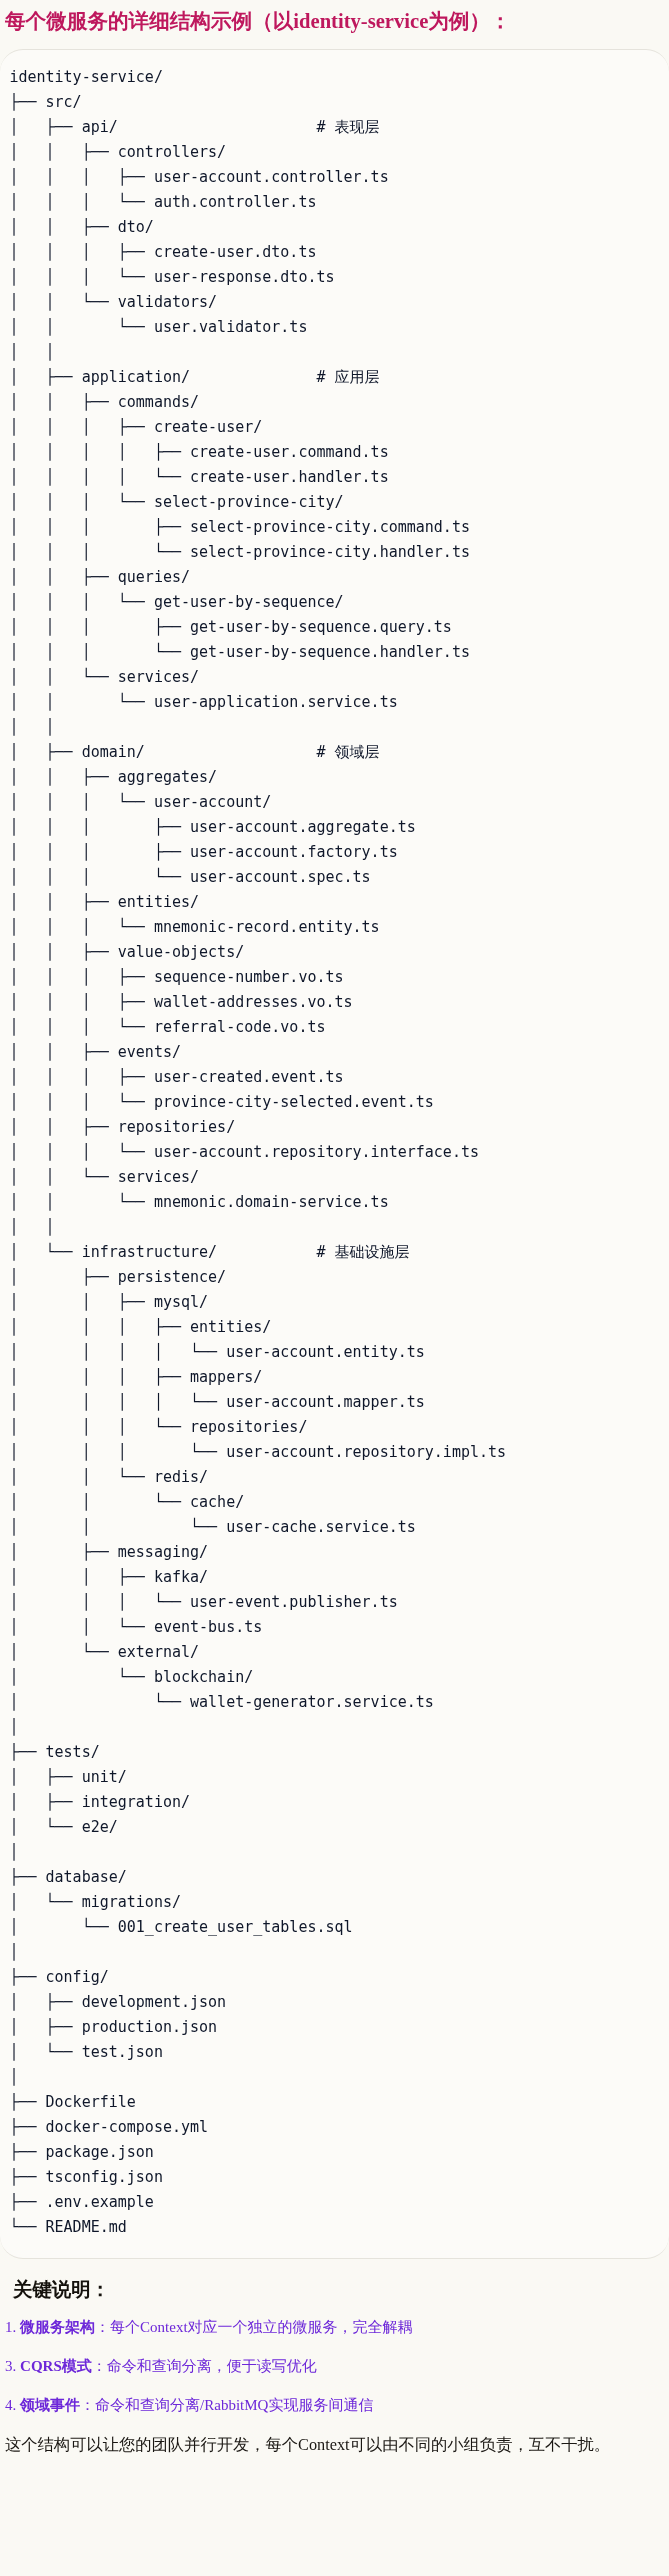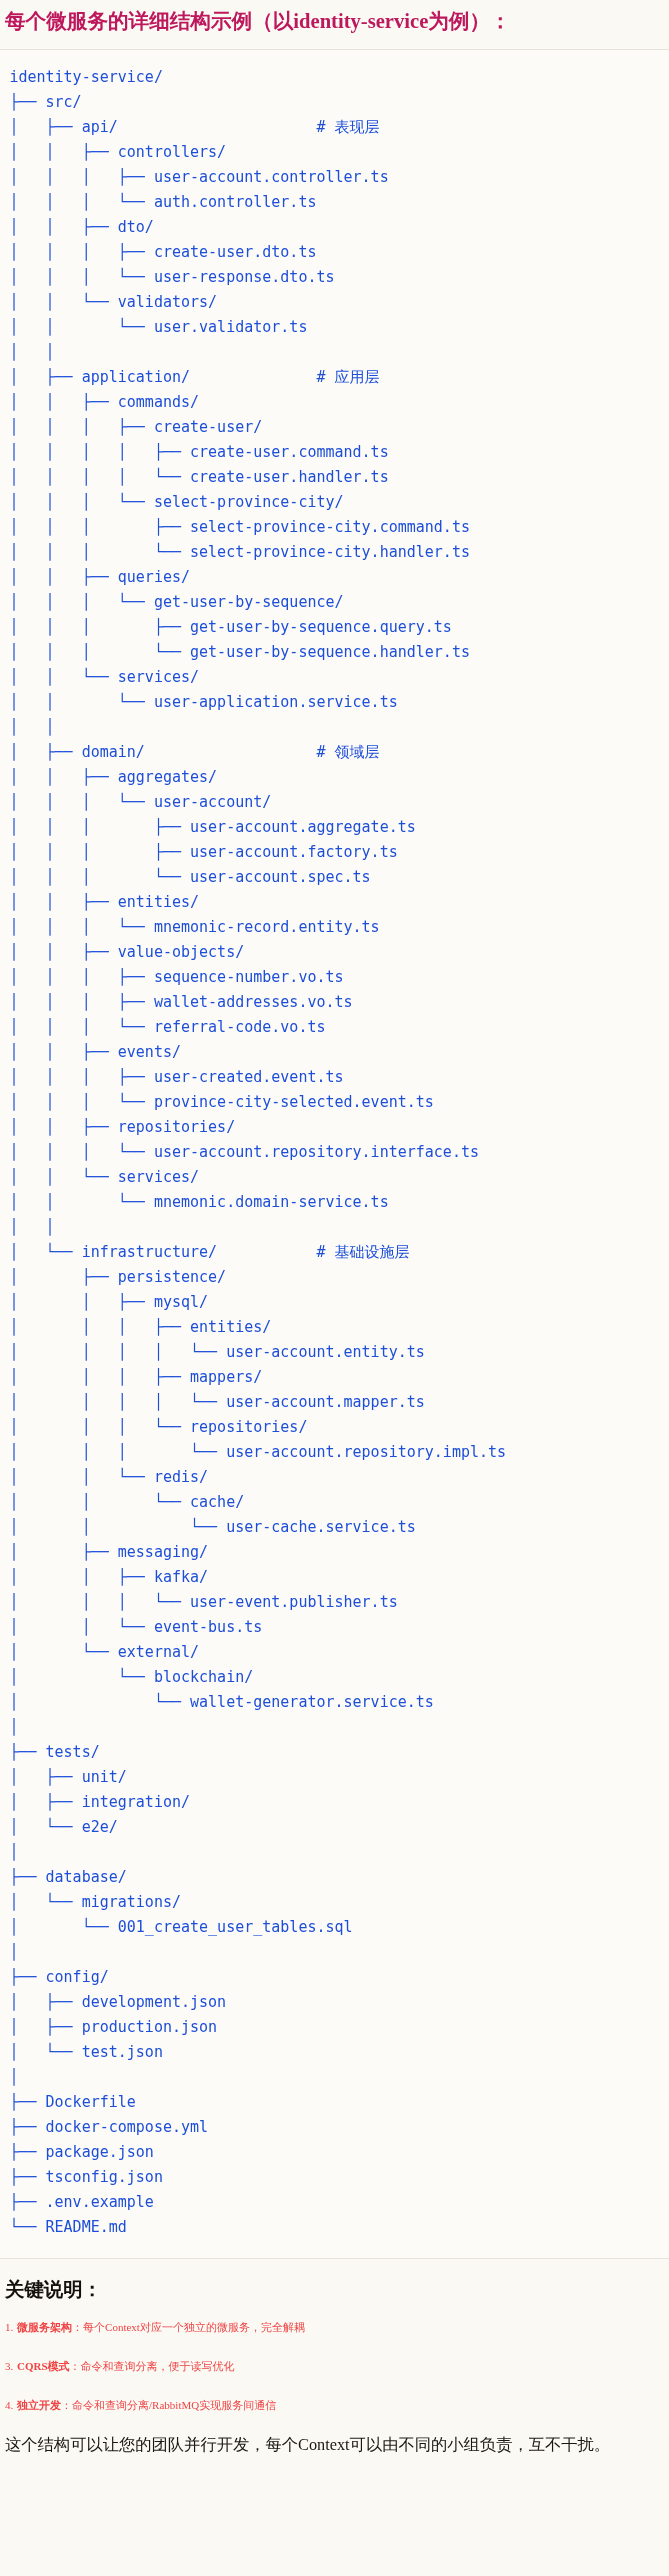--- a/index.html
+++ b/index.html
@@ -23,43 +23,44 @@
 
   pre.tree {
     margin: 0;
     background: #FCFBF8;
     border-top: 0.6px solid #E5E3DC;
     border-bottom: 0.6px solid #E5E3DC;
     padding: 15px 6.3px 18px 9.4px;
     font-family: "DejaVu Sans Mono", monospace;
     font-size: 15px;
     line-height: 25px;
-    color: #1d4ed8;
+    color: #0f172a;
     white-space: pre;
     overflow: hidden;
+    border-radius: 23px;
   }
 
   .notes-heading {
-    margin: 18px 5px 15px 5px;
+    margin: 18px 5px 15px 13px;
     font-size: 19.4px;
     line-height: 25px;
     font-weight: 700;
     color: #14110C;
   }
 
   ol.notes-list {
     list-style: none;
     margin: 0;
     padding: 0 5px;
   }
   ol.notes-list li {
-    font-size: 11px;
+    font-size: 15px;
     line-height: 20px;
     margin: 0 0 19.4px 0;
-    color: #ef4444;
+    color: #6d28d9;
   }
   ol.notes-list .num { margin-right: 3.8px; }
   ol.notes-list strong { font-weight: 700; }
 
   .closing {
     margin: 0;
     padding: 0 5px 14.4px 5px;
     font-size: 16.3px;
     line-height: 20.6px;
     color: #1A1713;
@@ -158,19 +159,19 @@
 ├── package.json
 ├── tsconfig.json
 ├── .env.example
 └── README.md</pre>
 
   <h2 class="notes-heading">关键说明：</h2>
 
   <ol class="notes-list">
     <li><span class="num">1.</span><strong>微服务架构</strong><span>：</span><span>每个Context对应一个独立的微服务，完全解耦</span></li>
     <li><span class="num">3.</span><strong>CQRS模式</strong><span>：</span><span>命令和查询分离，便于读写优化</span></li>
-    <li><span class="num">4.</span><strong>独立开发</strong><span>：</span><span>命令和查询分离/RabbitMQ实现服务间通信</span></li>
+    <li><span class="num">4.</span><strong>领域事件</strong><span>：</span><span>命令和查询分离/RabbitMQ实现服务间通信</span></li>
   </ol>
 
   <p class="closing">这个结构可以让您的团队并行开发，每个Context可以由不同的小组负责，互不干扰。</p>
 
 </main>
 
 
 </body></html>

